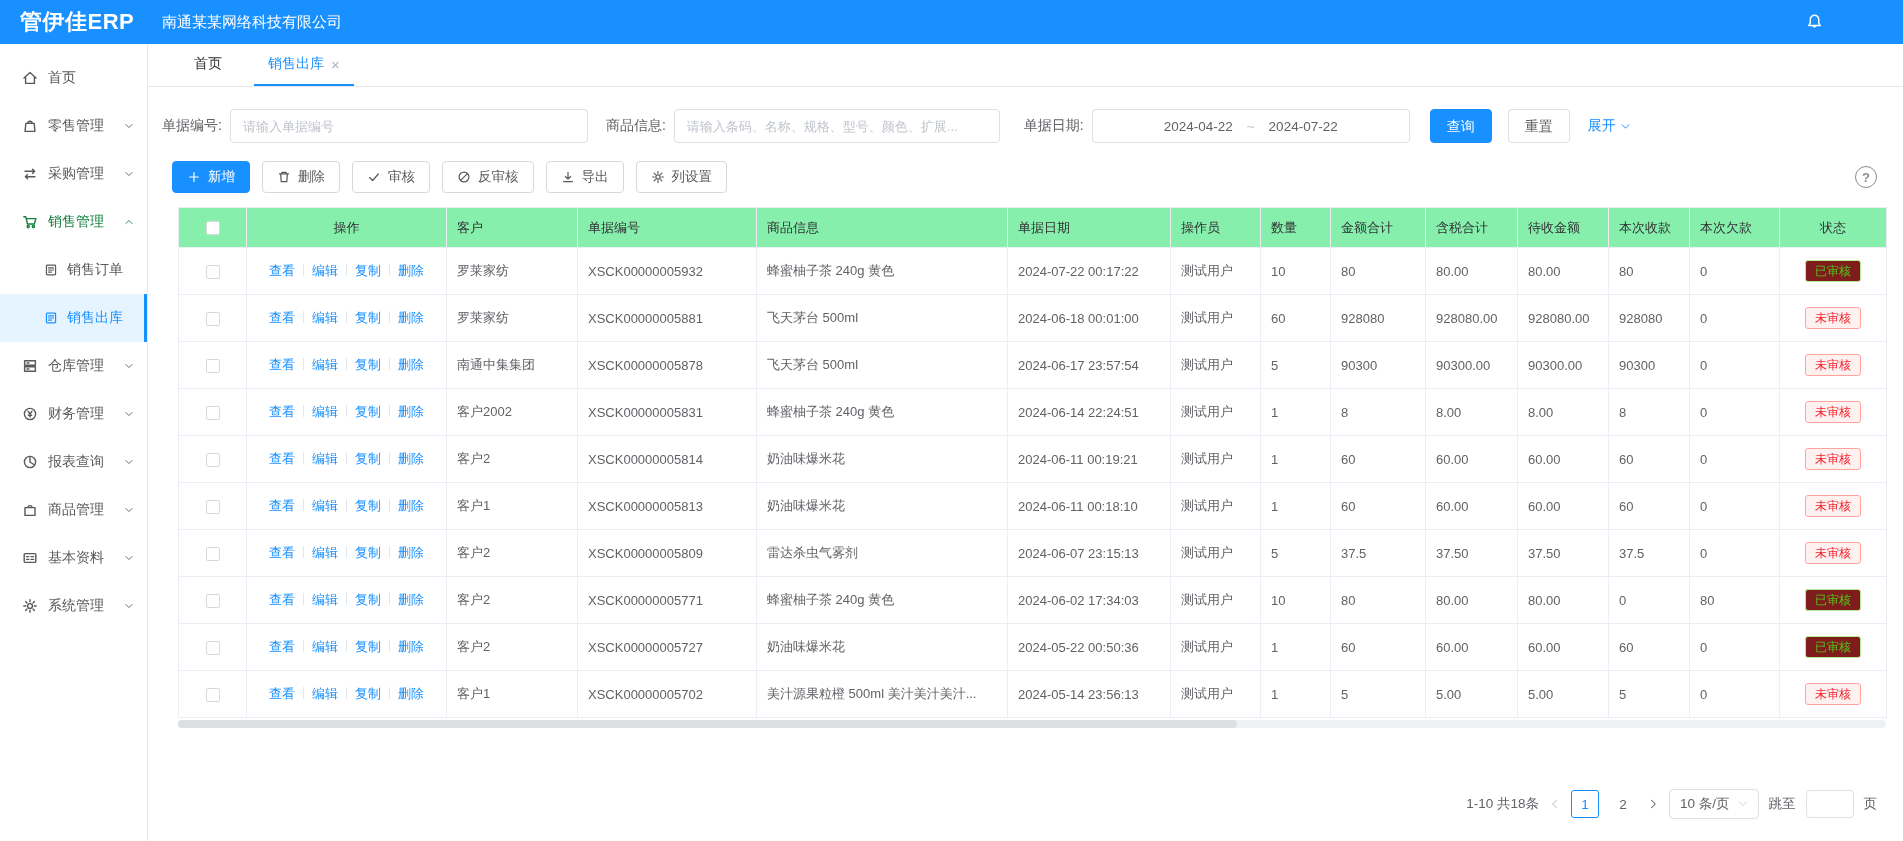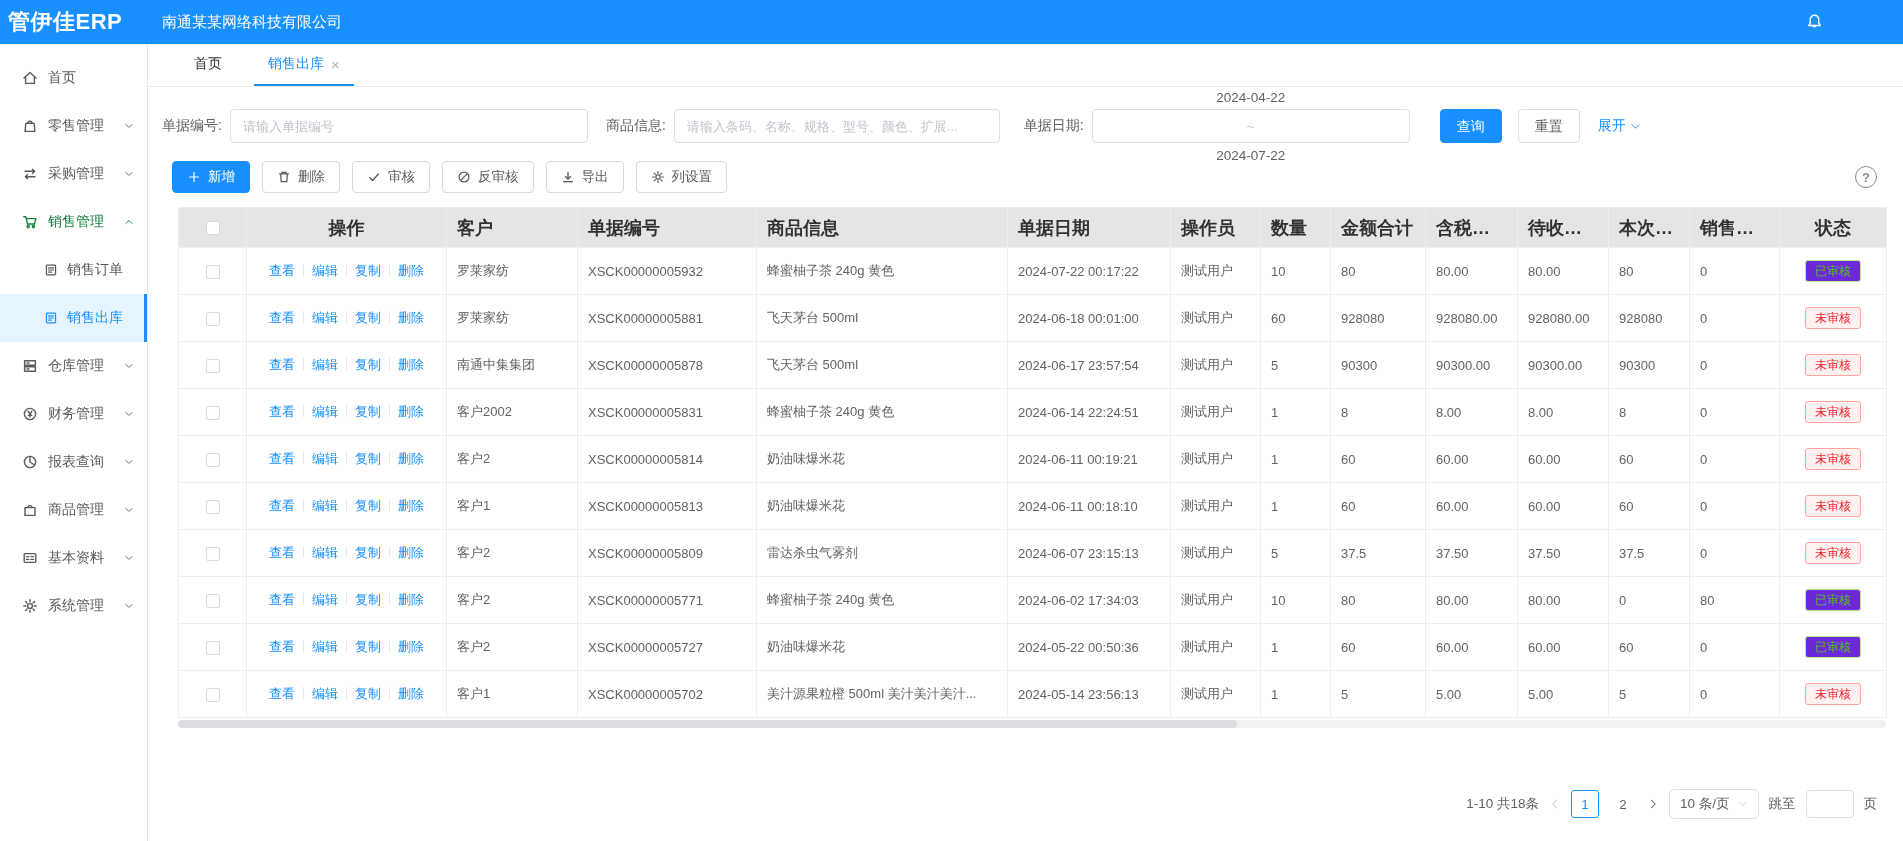--- a/index.html
+++ b/index.html
@@ -1,21 +1,21 @@
 <!DOCTYPE html>
 <html><head>
 <meta charset="utf-8">
 <style>
   * { margin:0; padding:0; box-sizing:border-box; }
   html,body { width:1903px; height:841px; background:#fff; font-family:"Liberation Sans","DejaVu Sans",sans-serif; }
   .app { width:1903px; height:841px; display:flex; flex-direction:column; overflow:hidden; }
 
   
   .topbar { height:44px; background:#1890ff; display:flex; align-items:center; color:#fff; flex:0 0 44px; }
-  .logo { font-size:22px; font-weight:bold; padding:0 0 0 8px; width:150px; letter-spacing:.5px; }
+  .logo { font-size:22px; font-weight:bold; padding:0 0 0 20px; width:150px; letter-spacing:.5px; }
   .company { font-size:15px; margin-left:12px; }
   .topbar-right { margin-left:auto; display:flex; align-items:center; gap:30px; padding-right:24px; font-size:14px;flex-direction:column; }
   .tb-ic { width:17px; height:17px; display:block; cursor:pointer; }
   .tb-group { display:flex; align-items:center; gap:7px; cursor:pointer; }
   .icon { stroke:currentColor; fill:none; stroke-width:1.4; stroke-linecap:round; stroke-linejoin:round; }
 
   
   .main { flex:1; display:flex; min-height:0; }
   .sidebar { width:148px; border-right:1px solid #e8e8e8; padding-top:10px; flex:0 0 148px; font-size:14px; color:#595959; }
   .side-item { height:48px; display:flex; align-items:center; padding-left:22px; cursor:pointer; position:relative; }
@@ -34,47 +34,47 @@
   .tab.active { color:#1890ff; border-bottom-color:#1890ff; }
   .tab .close { color:#aab2bd; font-size:15px; line-height:1; }
 
   
   .filter-bar { display:flex; align-items:center; padding:22px 0 10px 14px; font-size:14px; color:#606266; }
   .f-label { margin-right:8px; white-space:nowrap; }
   .f-input { height:34px; border:1px solid #dcdfe6; border-radius:4px; padding:0 12px; font-size:13px; color:#606266; outline:none; font-family:inherit; }
   .f-input::placeholder { color:#c0c4cc; }
   .in-doc { width:358px; margin-right:18px; }
   .in-prod { width:326px; margin-right:24px; }
-  .date-box { width:318px; height:34px; border:1px solid #dcdfe6; border-radius:4px; display:flex; align-items:center; justify-content:center; gap:14px; font-size:13.5px; color:#606266; margin-right:30px; cursor:pointer;flex-direction:column; }
+  .date-box { width:318px; height:34px; border:1px solid #dcdfe6; border-radius:4px; display:flex; align-items:center; justify-content:center; gap:14px; font-size:13.5px; color:#606266; margin-right:20px; cursor:pointer; }
   .btn { height:34px; border-radius:4px; border:1px solid #dcdfe6; background:#fff; color:#606266; font-size:14px; padding:8px 16px; cursor:pointer; font-family:inherit; }
   .btn-primary { background:#1890ff; border-color:#1890ff; color:#fff; }
   .btn-query { margin-right:16px; }
   .btn-reset { margin-right:18px; }
   .expand-link { color:#1890ff; display:flex; align-items:center; gap:4px; cursor:pointer; font-size:14px; }
   .expand-link svg { width:11px; height:11px; }
 
   
   .toolbar { display:flex; align-items:center; gap:12px; padding:8px 26px 14px 24px; }
   .t-btn { height:32px; border-radius:4px; border:1px solid #d9d9d9; background:#fff; color:#595959; font-size:13.5px; padding:0 14px; display:flex; align-items:center; gap:7px; cursor:pointer; font-family:inherit; }
   .t-btn svg { width:14px; height:14px; }
   .t-btn.blue { background:#1890ff; border-color:#1890ff; color:#fff; }
   .help-circle { margin-left:auto; width:22px; height:22px; border:1.5px solid #8c8c8c; color:#8c8c8c; border-radius:50%; display:flex; align-items:center; justify-content:center; font-size:13px; font-weight:bold; cursor:pointer; }
 
   
   .table-wrap { margin:0 15px 0 30px; }
   table { width:1708px; border-collapse:collapse; table-layout:fixed; font-size:13px; color:#606266; }
   th,td { border:1px solid #ebeef5; padding:0 10px; height:40px; text-align:left; white-space:nowrap; overflow:hidden; text-overflow:ellipsis; font-weight:normal; }
   td { height:47px; }
-  th { color:#303133; font-weight:bold; font-size:18px; background:#e5e5e5; }
+  th { color:#303133; font-weight:normal; font-size:13px; background:#86efac; }
   th.center, td.center { text-align:center; }
   .checkbox { display:inline-block; width:14px; height:14px; border:1px solid #d9d9d9; border-radius:2px; background:#fff; cursor:pointer; vertical-align:middle; }
   a.link { color:#1890ff; text-decoration:none; cursor:pointer; }
   .sep { display:inline-block; width:1px; height:12px; background:#e3e6eb; margin:0 8px; vertical-align:-1px; }
   .badge { display:inline-block; font-size:12px; padding:3px 9px; border-radius:3px; line-height:1.2; }
-  .badge-green { color:#52c41a; border:1px solid #b7eb8f; background:#6d28d9; }
+  .badge-green { color:#52c41a; border:1px solid #b7eb8f; background:#7f1d1d; }
   .badge-red { color:#f5222d; border:1px solid #ffa39e; background:#fff1f0; }
   .hscroll { width:1708px; height:8px; background:#f0f1f3; border-radius:4px; margin-top:2px; }
   .hscroll .thumb { width:62%; height:8px; background:#dcdee2; border-radius:4px; }
 
   
   .pagination { display:flex; align-items:center; justify-content:flex-end; gap:10px; padding:16px 26px 0 0; font-size:13.5px; color:#606266;margin-top:45px; }
   .pg-chev { width:12px; height:12px; cursor:pointer; }
   .pg-chev.dis { color:#c0c4cc; }
   .pg-num { min-width:28px; height:28px; display:flex; align-items:center; justify-content:center; border-radius:3px; cursor:pointer; }
   .pg-num.cur { border:1px solid #1890ff; color:#1890ff; }
@@ -409,21 +409,21 @@
               <th>客户</th>
               <th>单据编号</th>
               <th>商品信息</th>
               <th>单据日期</th>
               <th>操作员</th>
               <th>数量</th>
               <th>金额合计</th>
               <th>含税合计</th>
               <th>待收金额</th>
               <th>本次收款</th>
-              <th>销售退货</th>
+              <th>本次欠款</th>
               <th class="center">状态</th>
             </tr>
           </thead>
           <tbody id="tbody">
   <tr>
     <td class="center"><span class="checkbox"></span></td>
     <td class="center">
       <a class="link">查看</a><i class="sep"></i><a class="link">编辑</a><i class="sep"></i><a class="link">复制</a><i class="sep"></i><a class="link">删除</a>
     </td>
     <td>罗莱家纺</td>

